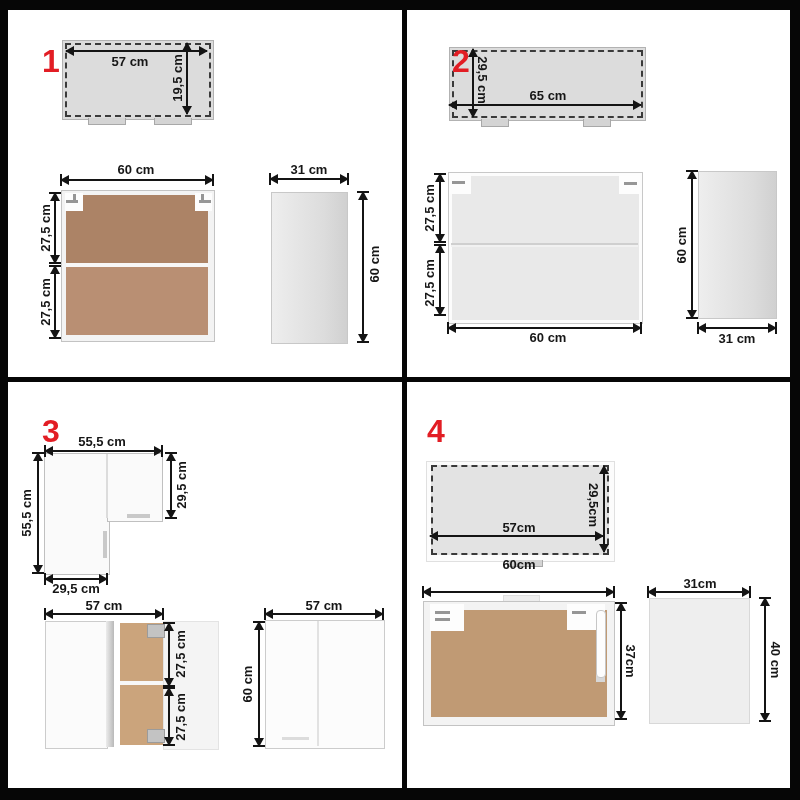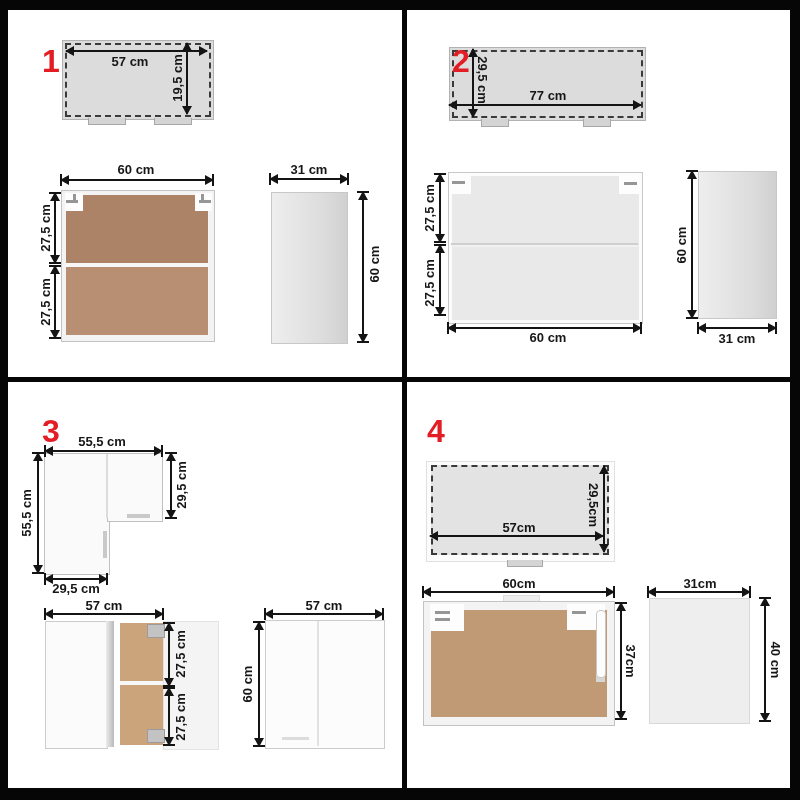--- a/index.html
+++ b/index.html
@@ -122,21 +122,21 @@
     <div class="num" style="left:452px;top:45px">2</div>
 
     <div class="topview" style="left:449px;top:47px;width:195px;height:72px">
         <i class="dash"></i>
       </div>
     <div class="foot" style="left:481px;top:119px;width:26px;height:7px"></div>
     <div class="foot" style="left:583px;top:119px;width:26px;height:7px"></div>
     <div class="vdim" style="left:472px;top:49px;height:68px"></div>
     <span class="lab cw" style="left:482px;top:80px">29,5 cm</span>
     <div class="hdim" style="left:449px;top:104px;width:192px"></div>
-    <span class="lab" style="left:548px;top:95px">77 cm</span>
+    <span class="lab" style="left:548px;top:95px">65 cm</span>
 
     <div class="glass" style="left:448px;top:172px;width:193px;height:150px"></div>
     <div class="shelfline" style="left:451px;top:243px;width:187px;height:2px;background:#cfcfcf"></div>
     <div class="shelfline" style="left:451px;top:245px;width:187px;height:2px;background:#f1f1f1"></div>
     <div class="hinge" style="left:449px;top:173px;width:22px;height:21px"></div>
     <div class="bar" style="left:452px;top:181px;width:13px;height:3px"></div>
     <div class="hinge" style="left:619px;top:174px;width:21px;height:20px"></div>
     <div class="bar" style="left:624px;top:182px;width:13px;height:3px"></div>
     <div class="vdim" style="left:439px;top:174px;height:68px">
         <i class="tk t"></i>
@@ -242,21 +242,21 @@
     <div class="foot" style="left:507px;top:560px;width:34px;height:6px"></div>
     <div class="hdim" style="left:430px;top:535px;width:173px"></div>
     <span class="lab" style="left:519px;top:527px">57cm</span>
     <div class="vdim" style="left:603px;top:466px;height:86px"></div>
     <span class="lab cw" style="left:593px;top:505px">29,5cm</span>
 
     <div class="hdim" style="left:423px;top:591px;width:191px">
         <i class="tk l"></i>
         <i class="tk r"></i>
       </div>
-    <span class="lab" style="left:519px;top:583px">60cm</span>
+    <span class="lab" style="left:519px;top:564px">60cm</span>
     <div class="wood" style="left:503px;top:595px;width:35px;height:6px;background:#ededed;border:1px solid #dddddd"></div>
     <div class="cab" style="left:423px;top:601px;width:190px;height:123px"></div>
     <div class="wood" style="left:431px;top:610px;width:176px;height:107px;background:#c09a74"></div>
     <div class="hinge" style="left:430px;top:604px;width:34px;height:27px"></div>
     <div class="bar" style="left:435px;top:611px;width:15px;height:3px"></div>
     <div class="bar" style="left:435px;top:618px;width:15px;height:3px"></div>
     <div class="hinge" style="left:567px;top:604px;width:38px;height:26px"></div>
     <div class="bar" style="left:572px;top:611px;width:14px;height:3px"></div>
     <div class="piston" style="left:596px;top:610px;width:8px;height:66px"></div>
     <div class="wood" style="left:596px;top:672px;width:9px;height:10px;background:#d7d7d7"></div>

